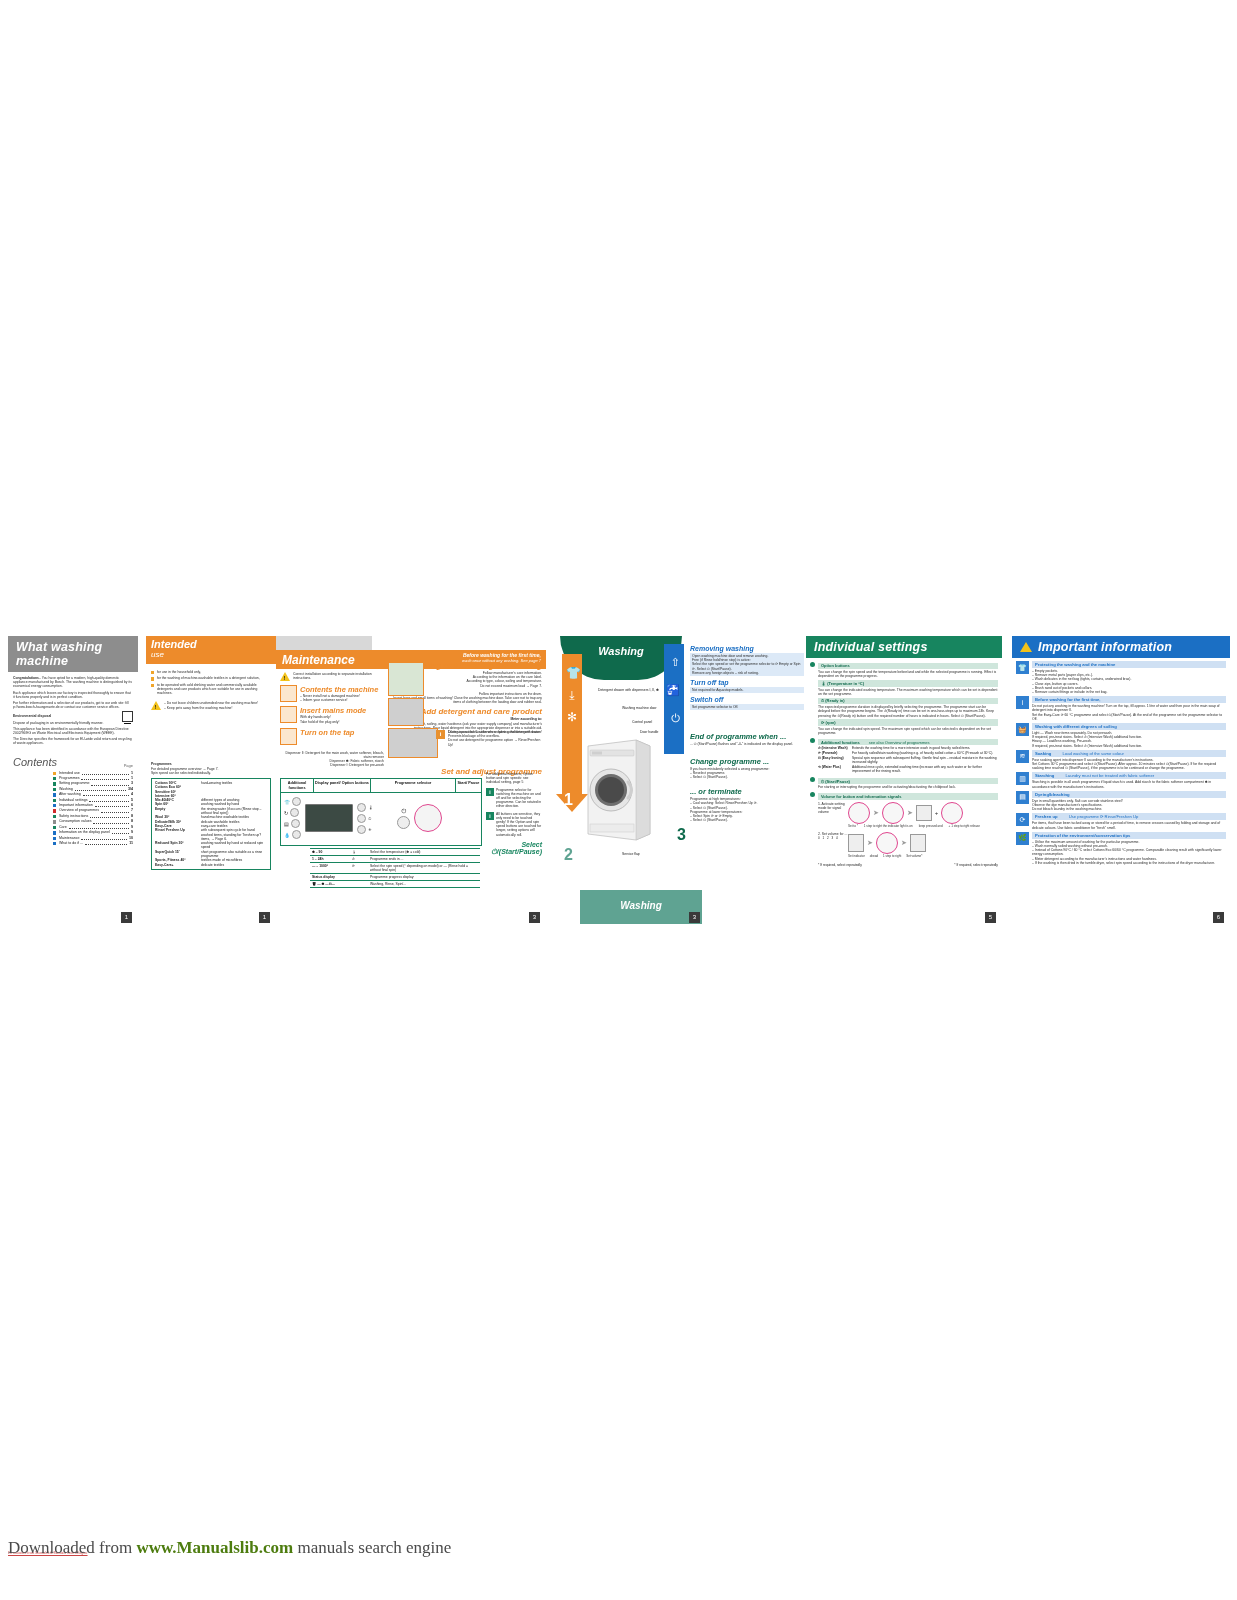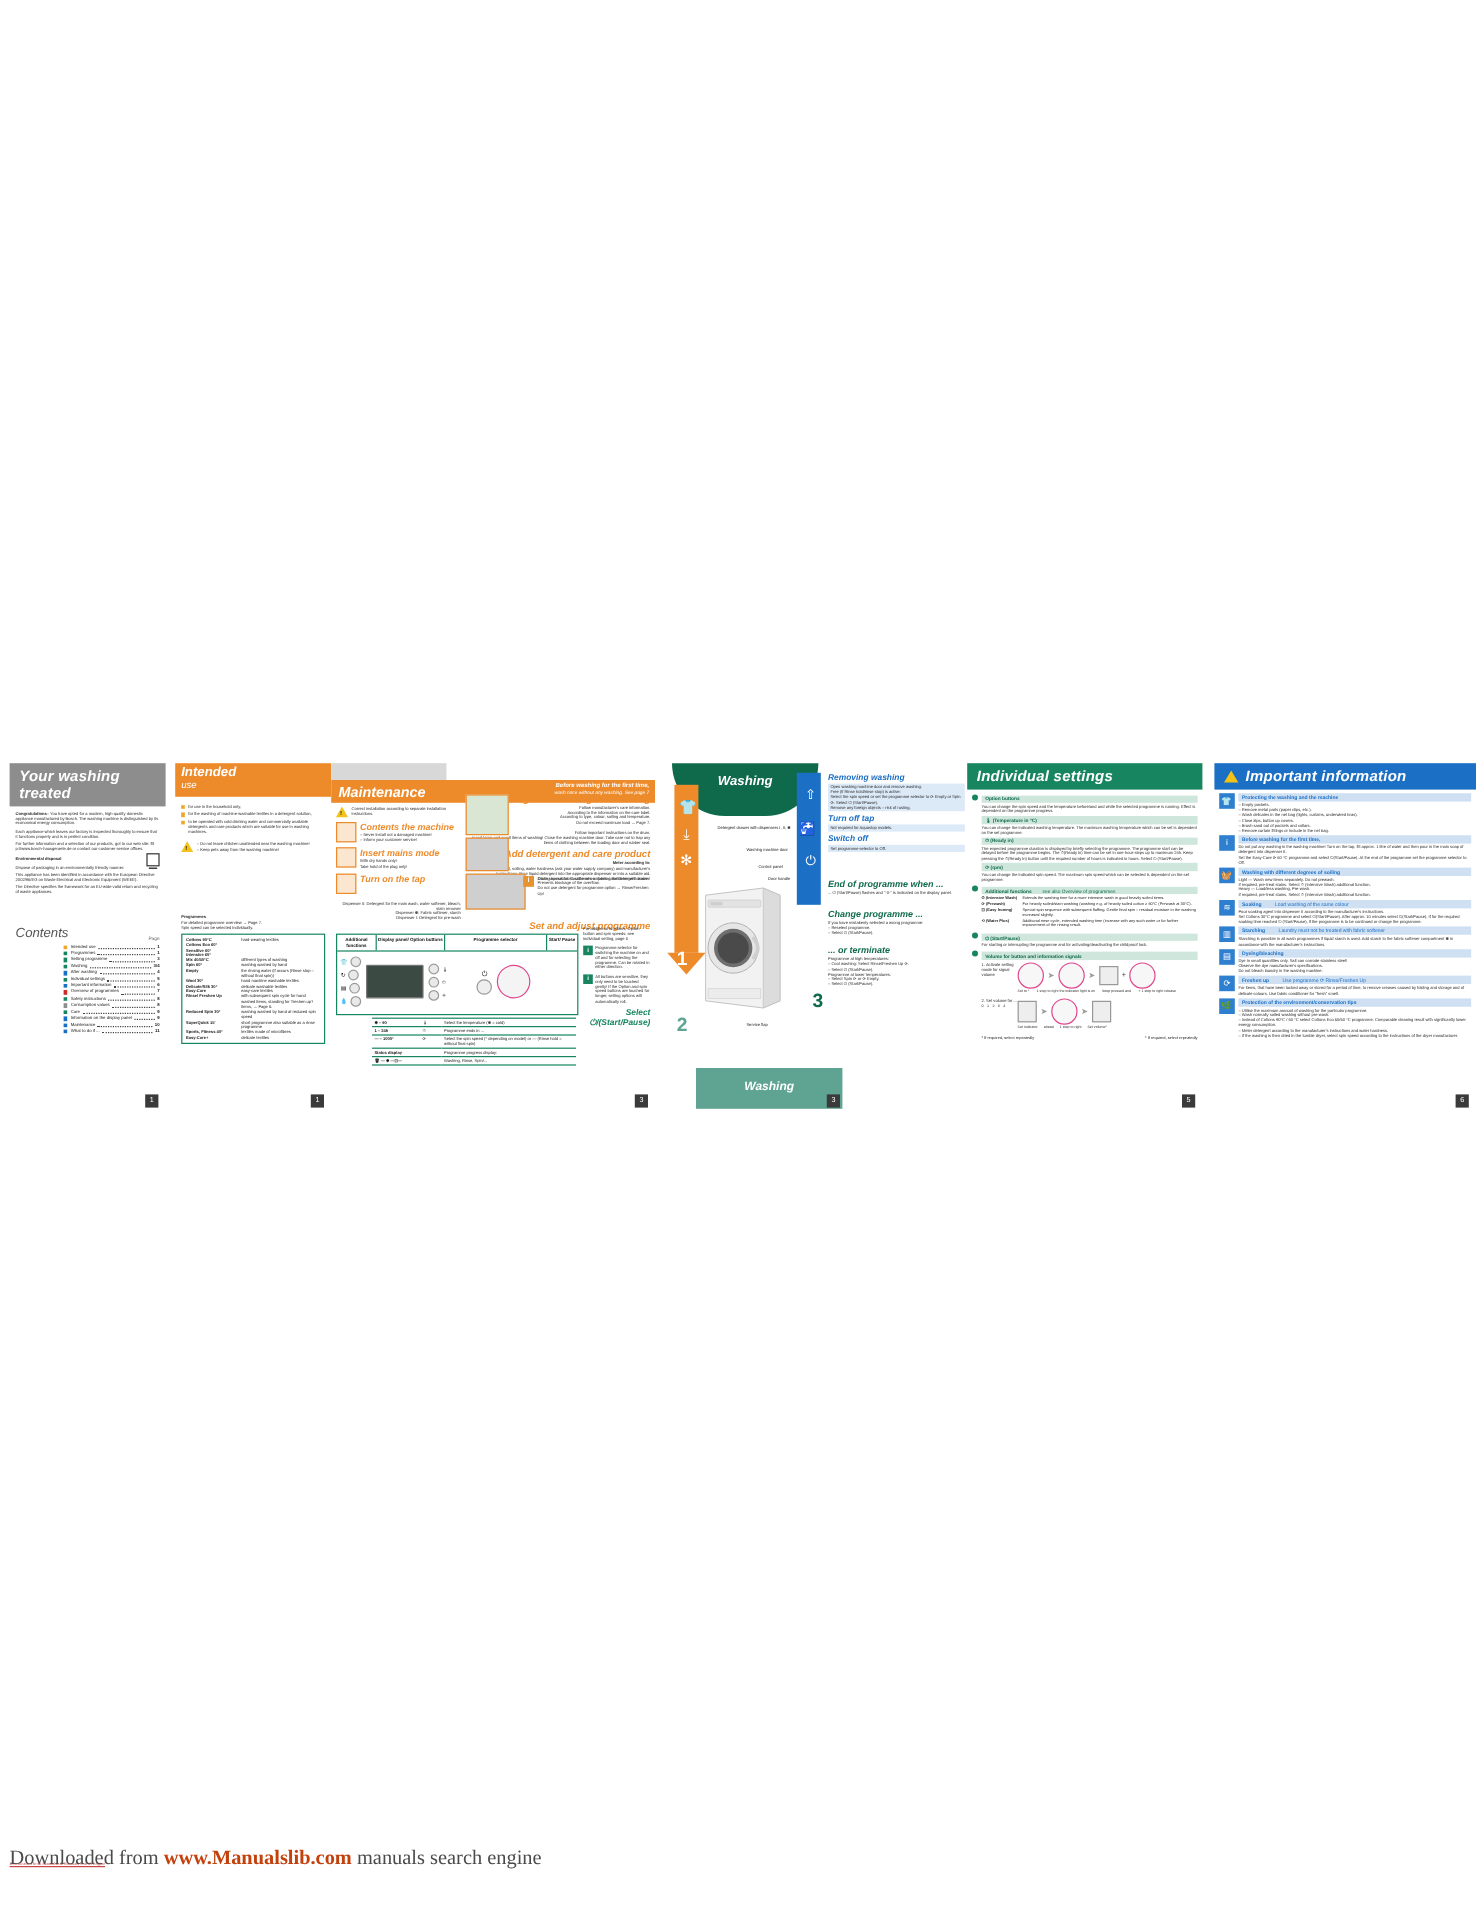--- a/index.html
+++ b/index.html
@@ -27,21 +27,21 @@
   .tiny{font-size:3.3px;line-height:4px;}
   .b{font-weight:bold;}
 
   
   .txt{font-size:3.4px;line-height:4.2px;color:#2a2a2a;}
   .txt.b{font-weight:bold;}
 
   
   #p1{left:8px;width:130px;border:0;}
   #p1 .body{padding:4px 5px 0 5px;}
-  #p1 .contents{margin-top:26px;}
+  #p1 .contents{margin-top:10px;}
   .contents-h{font-size:11px;font-style:italic;color:#555;font-weight:normal;}
   .contents-page{font-size:4px;color:#666;float:right;margin-top:7px;}
   .toc{clear:both;margin-top:3px;}
   .toc li{list-style:none;display:flex;align-items:center;font-size:3.6px;
           line-height:5.4px;color:#1b1b1b;}
   .sq{width:3.4px;height:3.4px;margin-right:2.5px;flex:0 0 auto;}
   .dots{flex:1 1 auto;border-bottom:1px dotted #444;margin:0 2px 1px 2px;height:3px;}
   .pg{font-weight:bold;}
   .recycle{float:right;width:9px;height:9px;border:.6px solid #333;
            position:relative;margin-left:3px;}
@@ -115,32 +115,32 @@
   
   #p6{left:1012px;width:218px;}
   .ii-h{background:#cfe0f3;color:#1b6fc4;font-weight:bold;font-size:4.2px;padding:1px 3px;margin:0 0 1px 0;}
   .ii-ico{width:13px;height:13px;background:#2f7fd0;color:#fff;flex:0 0 auto;margin-right:3px;
           display:flex;align-items:center;justify-content:center;font-size:7px;}
   .ii-row{display:flex;margin-bottom:2px;}
 
   
   .footer{position:absolute;left:8px;top:1538px;font-size:17px;color:#4a4a4a;
           font-family:"Liberation Serif", serif;white-space:nowrap;}
-  .footer a{color:#c2410c;text-decoration:none;font-weight:bold;}
+  .footer a{color:#4d7c0f;text-decoration:none;font-weight:bold;}
   .dl-note{position:absolute;left:8px;top:915px;font-size:3.6px;color:#c44;
            text-decoration:underline;font-family:"Liberation Serif",serif;}
 </style>
 </head>
 <body>
 
 <div class="sheet">
 
   <section class="panel" id="p1">
     <div class="panel-inner">
-      <h1 class="bar bar-grey">Your washing treated</h1>
+      <h1 class="bar bar-grey">What washing machine</h1>
       <div class="body">
         <p class="txt"><span class="b">Congratulations</span><span>– You have opted for a modern, high-quality domestic appliance manufactured by Bosch. The washing machine is distinguished by its economical energy consumption.</span></p>
         <p class="txt">Each appliance which leaves our factory is inspected thoroughly to ensure that it functions properly and is in perfect condition.</p>
         <p class="txt">For further information and a selection of our products, got to our web site: fill p://www.bosch-hausgeraete.de or contact our customer service offices.</p>
 
         <div class="recycle"></div>
         <p class="txt b" style="margin-top:5px;">Environmental disposal</p>
         <p class="txt">Dispose of packaging in an environmentally friendly manner.</p>
         <p class="txt">This appliance has been identified in accordance with the European Directive 2002/96/EG on Waste Electrical and Electronic Equipment (WEEE).</p>
         <p class="txt">The Directive specifies the framework for an EU-wide valid return and recycling of waste appliances.</p>

